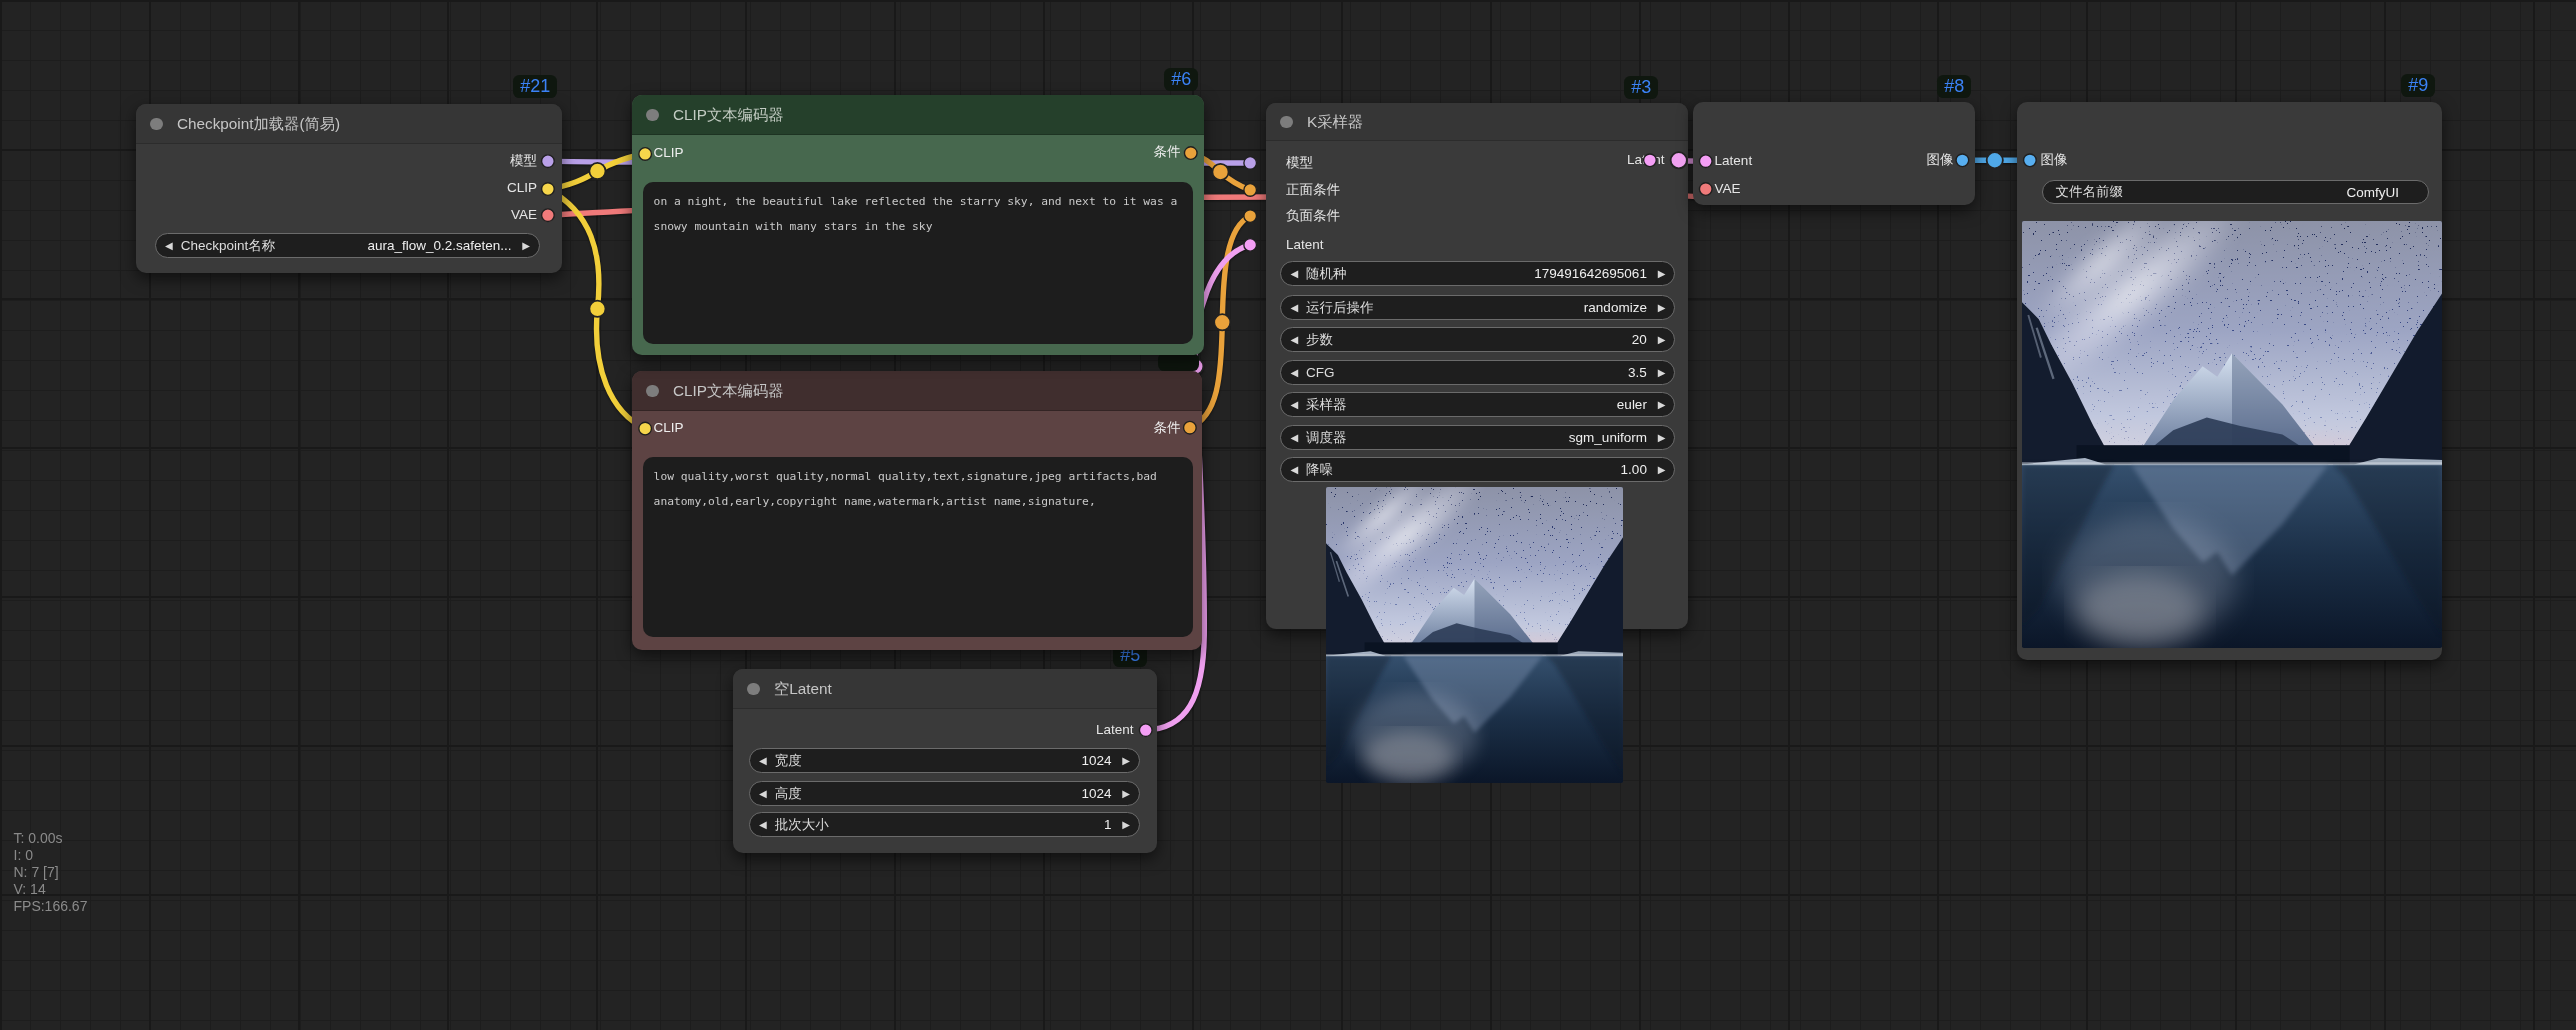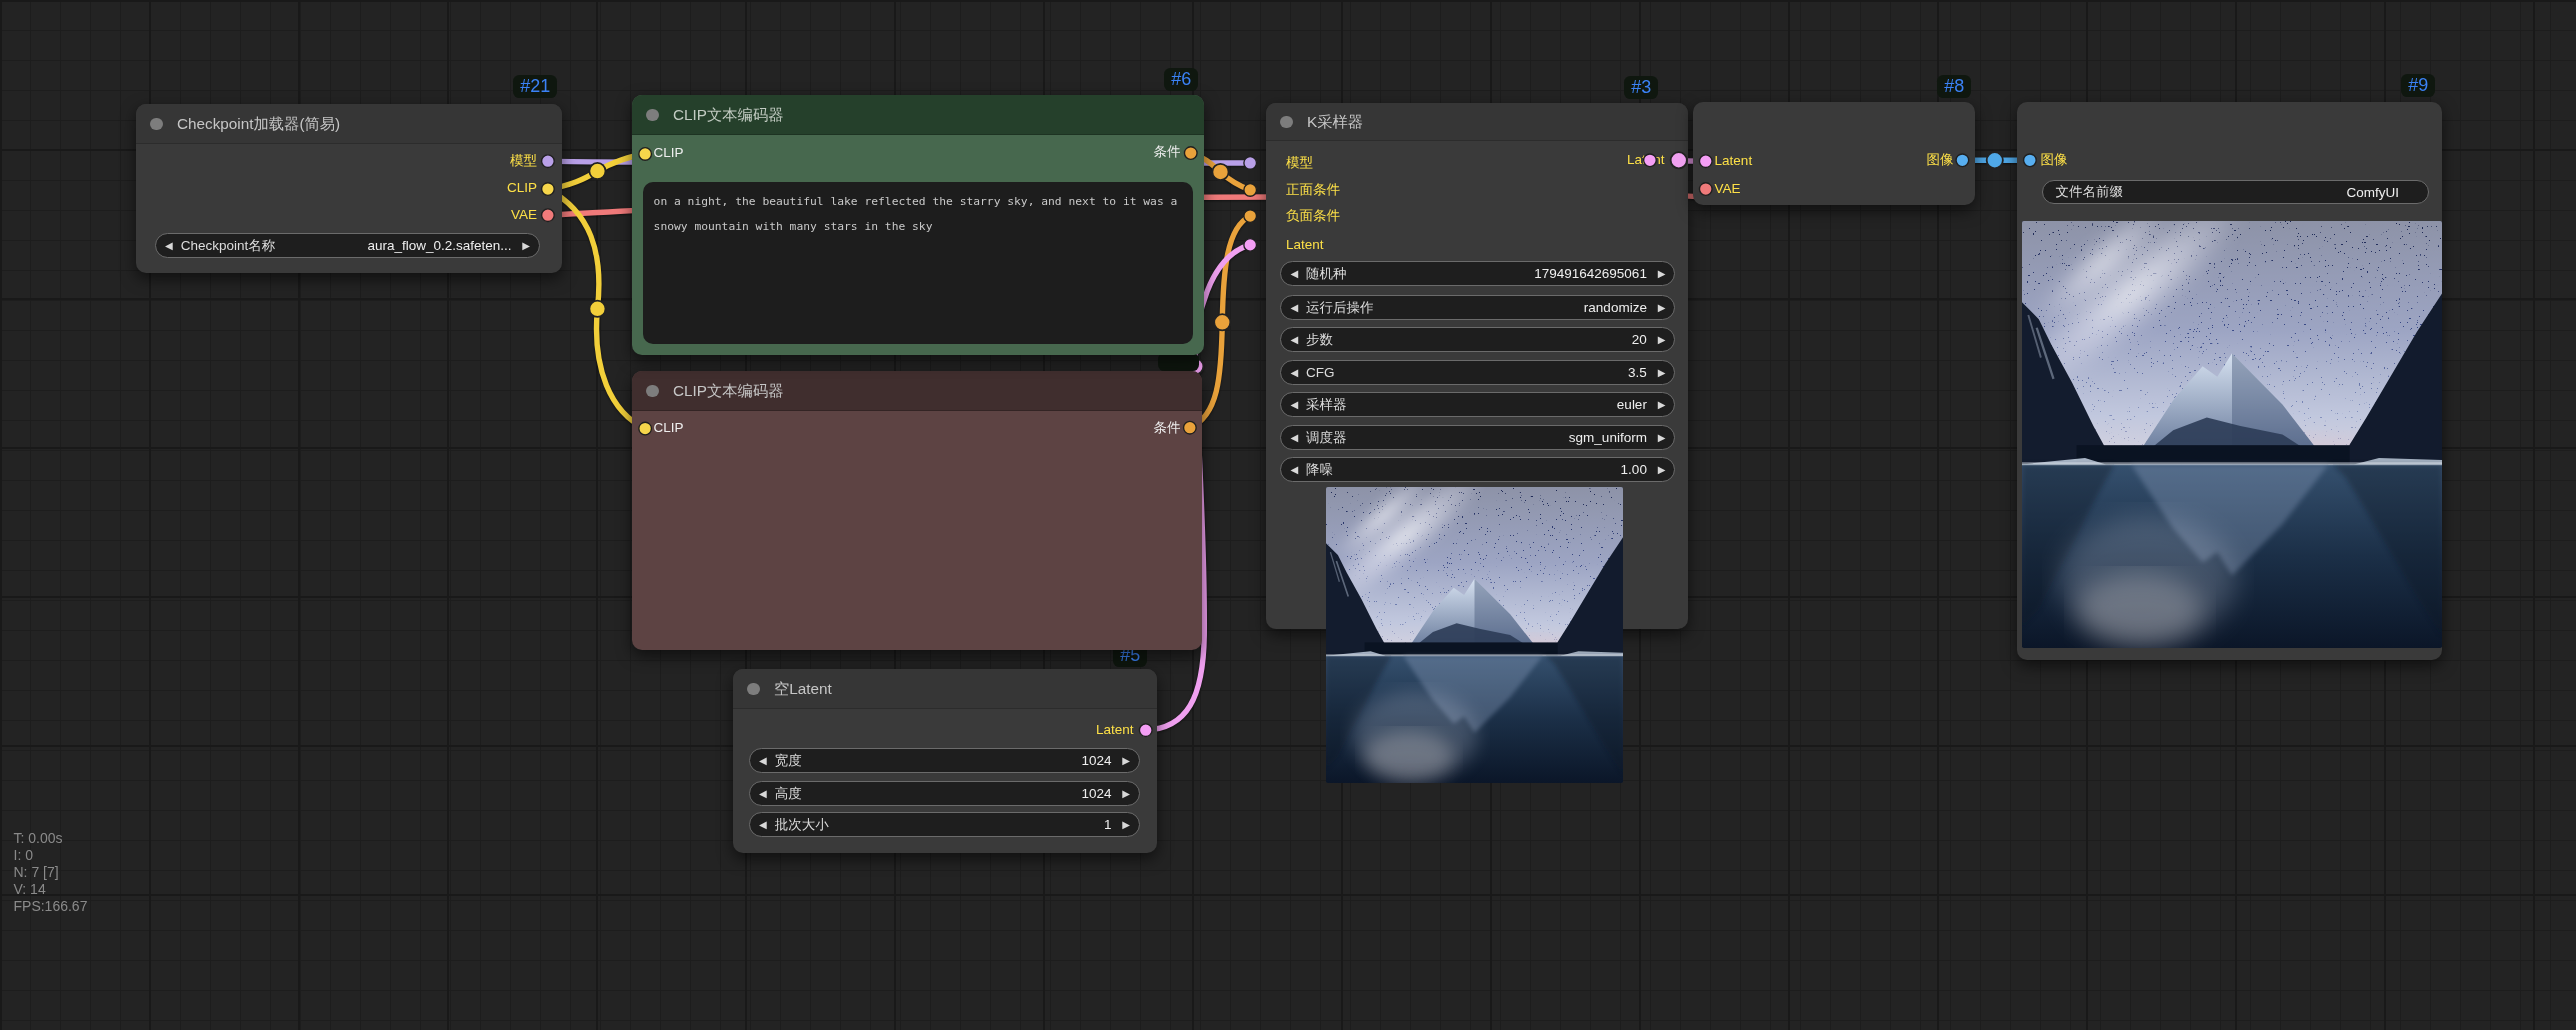--- a/index.html
+++ b/index.html
@@ -19,21 +19,21 @@
     box-shadow:0 5.4px 14.4px rgba(0,0,0,.55);z-index:3;}
   .titlebar{position:absolute;left:0;right:0;top:0;height:40px;background:#363636;
     border-radius:10px 10px 0 0;border-bottom:0.9px solid #2c2c2c;box-sizing:border-box;}
   .title-dot{position:absolute;left:14.4px;top:13.5px;width:12.6px;height:12.6px;border-radius:50%;background:#7d7d7d;}
   .title-text{position:absolute;left:41px;top:0;line-height:39px;font-size:15.3px;color:#c6c6c6;white-space:nowrap;}
   .node.green{background:#47684e;}
   .node.green .titlebar{background:#25402b;border-bottom-color:#1d3322;}
   .node.green .title-text{color:#c2cbc2;}
   .node.red{background:#5d4343;}
   .node.red .titlebar{background:#402e2e;border-bottom-color:#332424;}
-  .slot{position:absolute;height:14.4px;line-height:14.4px;font-size:13.5px;color:#fde047;white-space:nowrap;}
+  .slot{position:absolute;height:14.4px;line-height:14.4px;font-size:13.5px;color:#e5e5e5;white-space:nowrap;}
   .slot.out{text-align:right;}
   .pill{position:absolute;height:25px;background:#1e1e1e;border:0.9px solid #6b6b6b;border-radius:12.6px;
     display:flex;align-items:center;padding:0 9px;box-sizing:border-box;color:#dddddd;font-size:13.5px;white-space:nowrap;}
   .pill .arw{color:#d8d8d8;font-size:10px;flex:0 0 auto;}
   .pill .lbl{margin-left:8px;flex:0 0 auto;}
   .pill .val{flex:1 1 auto;text-align:right;margin-right:10.8px;color:#efefef;overflow:hidden;}
   .pill.noarrow .lbl{margin-left:3.6px;}
   .pill.noarrow .val{margin-right:20px;}
   .textbox{position:absolute;background:#1d1d1d;border-radius:10px;color:#c9c9c9;
     font-family:"DejaVu Sans Mono",monospace;font-size:11.3px;line-height:25px;
@@ -158,20 +158,21 @@
     <div class="textbox" style="left:10.8px;top:87px;width:550px;height:162px;">on a night, the beautiful lake reflected the starry sky, and next to it was a snowy mountain with many stars in the sky</div>
   </div>
 
   <div class="node red" style="left:632px;top:371px;width:570px;height:279px;z-index:3;">
     <div class="titlebar">
       <span class="title-dot"></span>
       <span class="title-text">CLIP文本编码器</span>
     </div>
     <div class="slot" style="top:50px;left:21.6px;color:#eee;">CLIP</div>
     <div class="slot out" style="top:50px;right:21.6px;color:#eee;">条件</div>
+    <div class="textbox" style="left:10.8px;top:86px;width:550px;height:180px;">low quality,worst quality,normal quality,text,signature,jpeg artifacts,bad anatomy,old,early,copyright name,watermark,artist name,signature,</div>
   </div>
 
   <div class="node" style="left:733px;top:669px;width:424px;height:184px;z-index:3;">
     <div class="titlebar">
       <span class="title-dot"></span>
       <span class="title-text">空Latent</span>
     </div>
     <div class="slot out" style="top:54px;right:23.4px;">Latent</div>
     <div class="pill" style="left:16px;top:79px;width:391px;">
       <span class="arw">◀</span>

